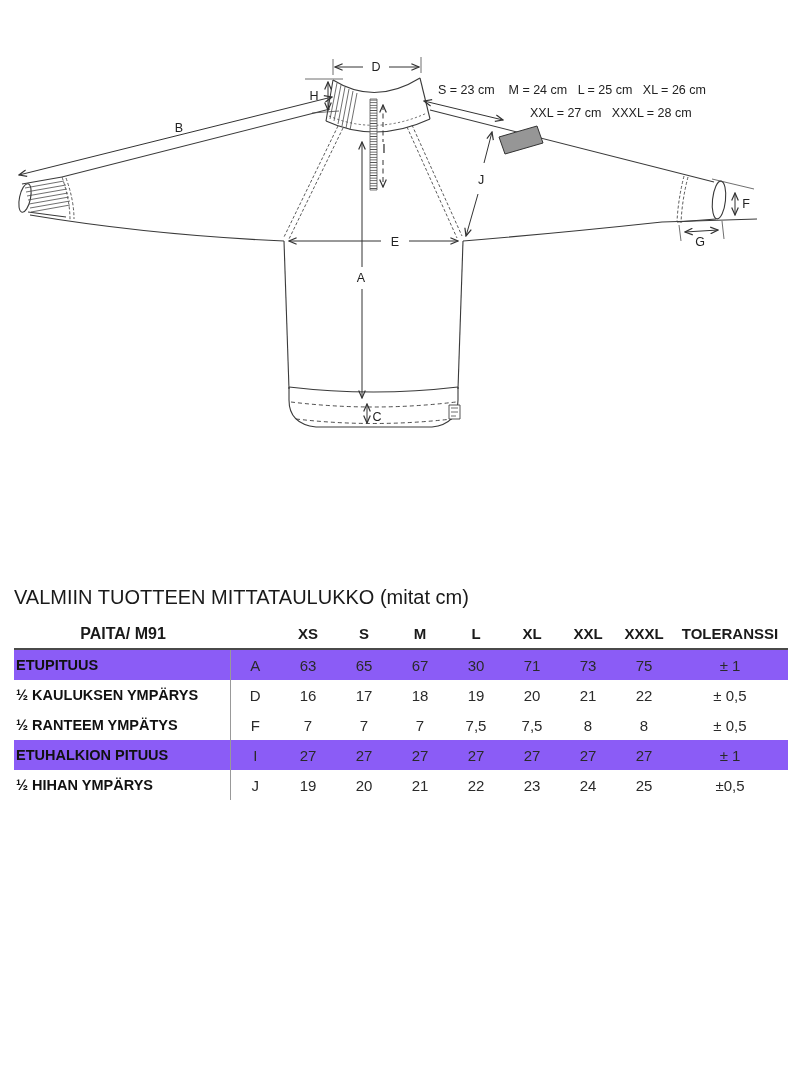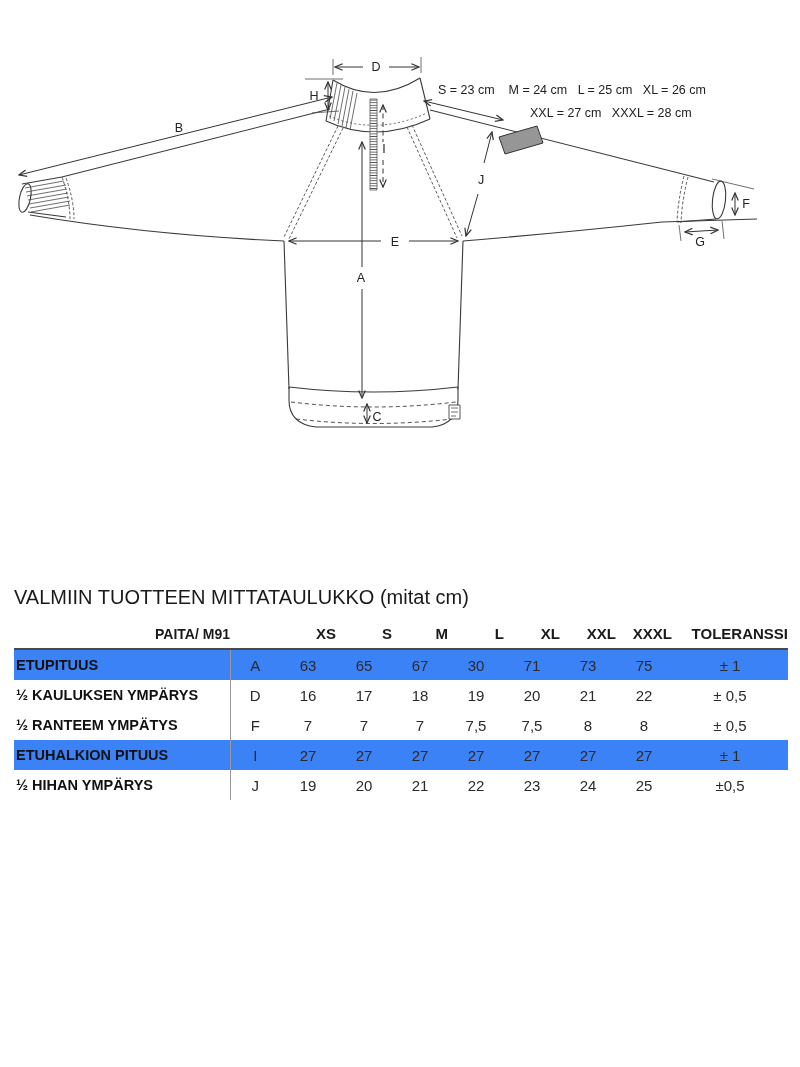--- a/index.html
+++ b/index.html
@@ -9,27 +9,27 @@
   .diagram path,.diagram line,.diagram ellipse,.diagram polygon,.diagram rect{vector-effect:non-scaling-stroke;}
   .dline{stroke:#3a3a3a;stroke-width:1.1;fill:none;}
   .thin{stroke:#4a4a4a;stroke-width:0.8;fill:none;}
   .dashed{stroke:#4a4a4a;stroke-width:0.9;fill:none;stroke-dasharray:3,2;}
   .stitch{stroke:#3a3a3a;stroke-width:0.9;fill:none;stroke-dasharray:4,3;}
   .dim{stroke:#333;stroke-width:1;fill:none;}
   .dlabel{font-family:"Liberation Sans",sans-serif;font-size:12.5px;fill:#222;}
   .note{font-family:"Liberation Sans",sans-serif;font-size:12.5px;fill:#222;white-space:pre;}
   .doc-title{position:absolute;left:14px;top:586px;font-size:20px;font-weight:400;color:#1a1a1a;}
   table.meas{position:absolute;left:14px;top:619px;width:774px;border-collapse:collapse;table-layout:fixed;}
-  table.meas th{font-size:15px;font-weight:bold;text-align:right;height:29px;padding:0;
+  table.meas th{font-size:15px;font-weight:bold;text-align:center;height:29px;padding:0;
                 border-bottom:2px solid #4a4a4a;color:#1a1a1a;}
-  table.meas th.name{text-align:right;font-size:14px;padding-left:2px;}
+  table.meas th.name{text-align:center;font-size:16px;padding-left:2px;}
   table.meas td{font-size:15px;text-align:center;height:30px;padding:0;color:#2a2a2a;}
   table.meas td.lbl{font-weight:bold;text-align:left;padding-left:2px;font-size:14.5px;color:#111;}
   table.meas td.ltr{border-left:1px solid #999;}
-  table.meas tr.g{background:#3b82f6;}
+  table.meas tr.g{background:#8b5cf6;}
 </style>
 </head>
 <body>
 
 <div class="page">
 
   <svg class="diagram" width="800" height="470" viewBox="0 0 800 470">
     <defs>
       <marker id="arr" viewBox="0 0 10 8" refX="9" refY="4" markerWidth="9.5" markerHeight="8" orient="auto-start-reverse">
         <path d="M1,0.5 L9,4 L1,7.5" fill="none" stroke="#333" stroke-width="1.2"></path>

